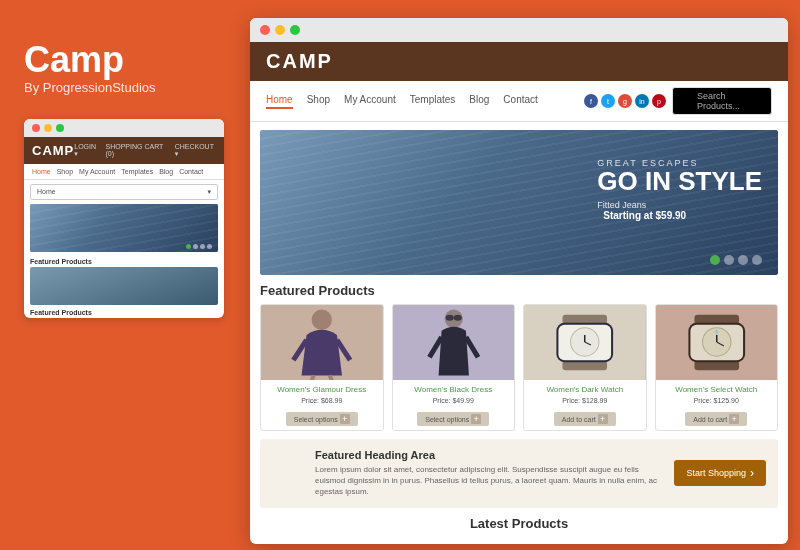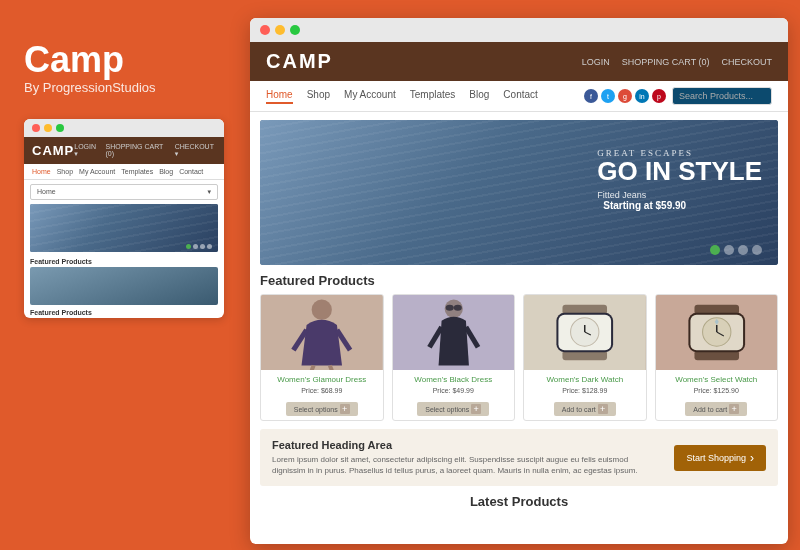--- a/index.html
+++ b/index.html
@@ -241,24 +241,24 @@
       justify-content: center;
       font-size: 7px;
       color: #fff;
     }
     .si-fb { background: #3b5998; }
     .si-tw { background: #1da1f2; }
     .si-gp { background: #dd4b39; }
     .si-li { background: #0077b5; }
     .si-pi { background: #bd081c; }
     .search-box {
-      background: #0c4a6e;
+      background: #000000;
       border: 1px solid #ddd;
       border-radius: 3px;
-      padding: 3px 6px;
+      padding: 3px 24px;
       font-size: 9px;
       color: #aaa;
       width: 100px;
     }
 
     
     .hero {
       height: 145px;
       background: linear-gradient(135deg, #5a7a9a 0%, #3a5a7a 60%, #2a4a6a 100%);
       position: relative;
@@ -270,21 +270,20 @@
       position: absolute;
       right: 16px;
       top: 28px;
       text-align: left;
     }
     .hero-great {
       font-size: 9px;
       color: rgba(255,255,255,0.8);
       letter-spacing: 2px;
       text-transform: uppercase;
-      font-family: Liberation Serif, serif;
     }
     .hero-main {
       font-size: 26px;
       font-weight: 900;
       color: #fff;
       line-height: 1;
       text-transform: uppercase;
     }
     .hero-sub {
       font-size: 9px;
@@ -384,21 +383,21 @@
     .featured-area {
       background: #f5f0e8;
       margin: 0 10px;
       padding: 10px 12px;
       display: flex;
       align-items: center;
       justify-content: space-between;
       border-radius: 3px;
       margin-bottom: 8px;
     }
-    .featured-text { flex: 1; }
+    .featured-text { flex: 1; margin-left: 43px; }
     .featured-heading {
       font-size: 11px;
       font-weight: bold;
       color: #333;
       margin-bottom: 3px;
     }
     .featured-desc {
       font-size: 8px;
       color: #666;
       line-height: 1.4;
@@ -503,25 +502,20 @@
 
 <div class="main-browser">
   <div class="main-titlebar">
     <span class="main-dot main-dot-red"></span>
     <span class="main-dot main-dot-yellow"></span>
     <span class="main-dot main-dot-green"></span>
   </div>
 
   <div class="main-header">
     <span class="main-logo">CAMP</span>
-    <div class="main-header-actions">
-      <span>LOGIN</span>
-      <span>SHOPPING CART (0)</span>
-      <span>CHECKOUT</span>
-    </div>
   </div>
 
   <div class="main-nav">
     <div class="main-nav-items">
       <span class="main-nav-item active">Home</span>
       <span class="main-nav-item">Shop</span>
       <span class="main-nav-item">My Account</span>
       <span class="main-nav-item">Templates</span>
       <span class="main-nav-item">Blog</span>
       <span class="main-nav-item">Contact</span>

